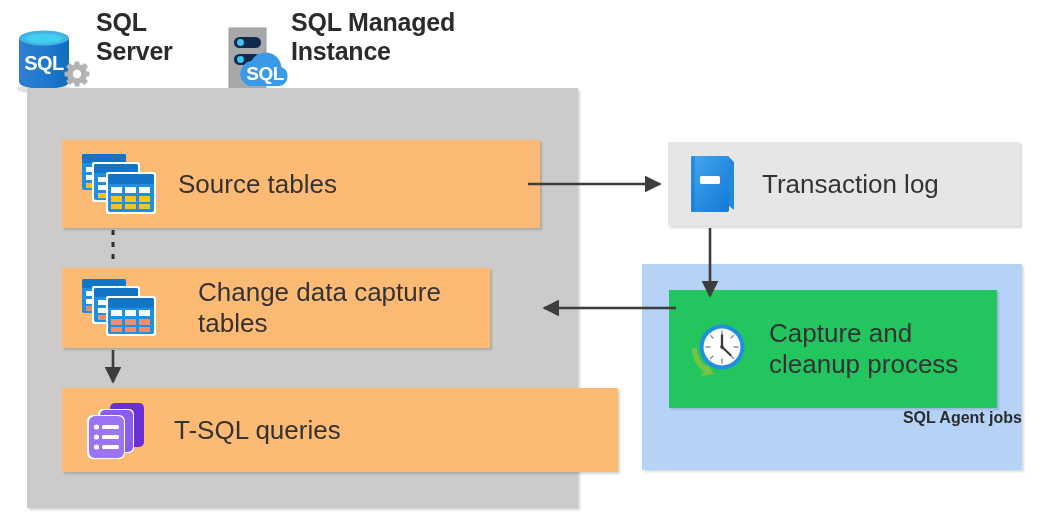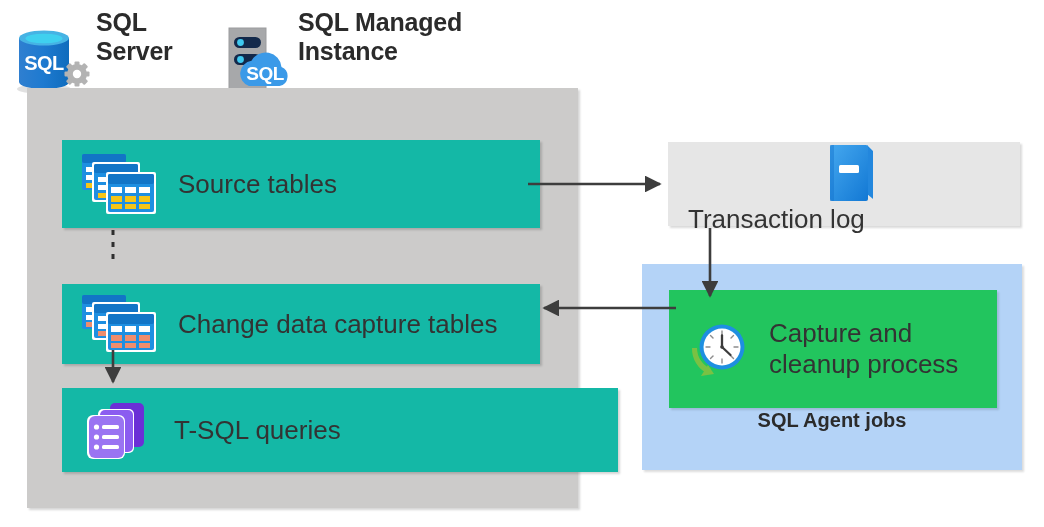--- a/index.html
+++ b/index.html
@@ -15,72 +15,71 @@
   .hdr-label {
     position: absolute;
     font-weight: bold;
     font-size: 25px;
     line-height: 1.16;
     color: #2b2b2b;
     letter-spacing: -0.2px;
     white-space: pre-line;
   }
   #hdr-sql-server { left: 96px; top: 8px; }
-  #hdr-sql-mi     { left: 298px; top: 8px; }
+  #hdr-sql-mi     { left: 291px; top: 8px; }
 
   
   #host-box {
     position: absolute;
     left: 27px; top: 88px;
     width: 551px; height: 420px;
     background: #cccbca;
     box-shadow: 2px 2px 2px rgba(0,0,0,0.16);
   }
 
   
   .card {
     position: absolute;
-    background: #14b8a6;
+    background: #fdba74;
     display: flex;
     align-items: center;
     box-shadow: 1.5px 1.5px 2px rgba(0,0,0,0.17);
   }
   .card-label {
     font-size: 26px;
     color: #333333;
     line-height: 1.18;
     white-space: pre-line;
   }
   #card-source  { left: 62px;  top: 140px; width: 478px; height: 88px; }
-  #card-cdc     { left: 62px;  top: 284px; width: 478px; height: 80px; }
+  #card-cdc     { left: 62px;  top: 268px; width: 428px; height: 80px; gap: 20px; }
   #card-tsql    { left: 62px;  top: 388px; width: 556px; height: 84px; }
 
   
   #card-txlog {
     position: absolute;
     left: 668px; top: 142px; width: 352px; height: 84px;
     background: #e6e6e6;
-    display: flex; 
+    display: flex; align-items: center;
     box-shadow: 1.5px 1.5px 2px rgba(0,0,0,0.15);
-    flex-direction: column;
   }
 
   
   #panel-agent {
     position: absolute;
     left: 642px; top: 264px; width: 380px; height: 206px;
     background: #b4d3f7;
     box-shadow: 2px 2px 2px rgba(0,0,0,0.14);
   }
   #panel-agent-title {
     position: absolute;
     left: 0; right: 0; top: 145px;
-    text-align: center;
+    text-align: right;
     font-weight: bold;
-    font-size: 20px;
+    font-size: 16px;
     color: #2b2b2b;
   }
   
   #card-capture {
     position: absolute;
     left: 669px; top: 290px; width: 328px; height: 118px;
     background: #22c55e;
     display: flex; align-items: center;
     box-shadow: 1.5px 1.5px 2px rgba(0,0,0,0.13);
   }

